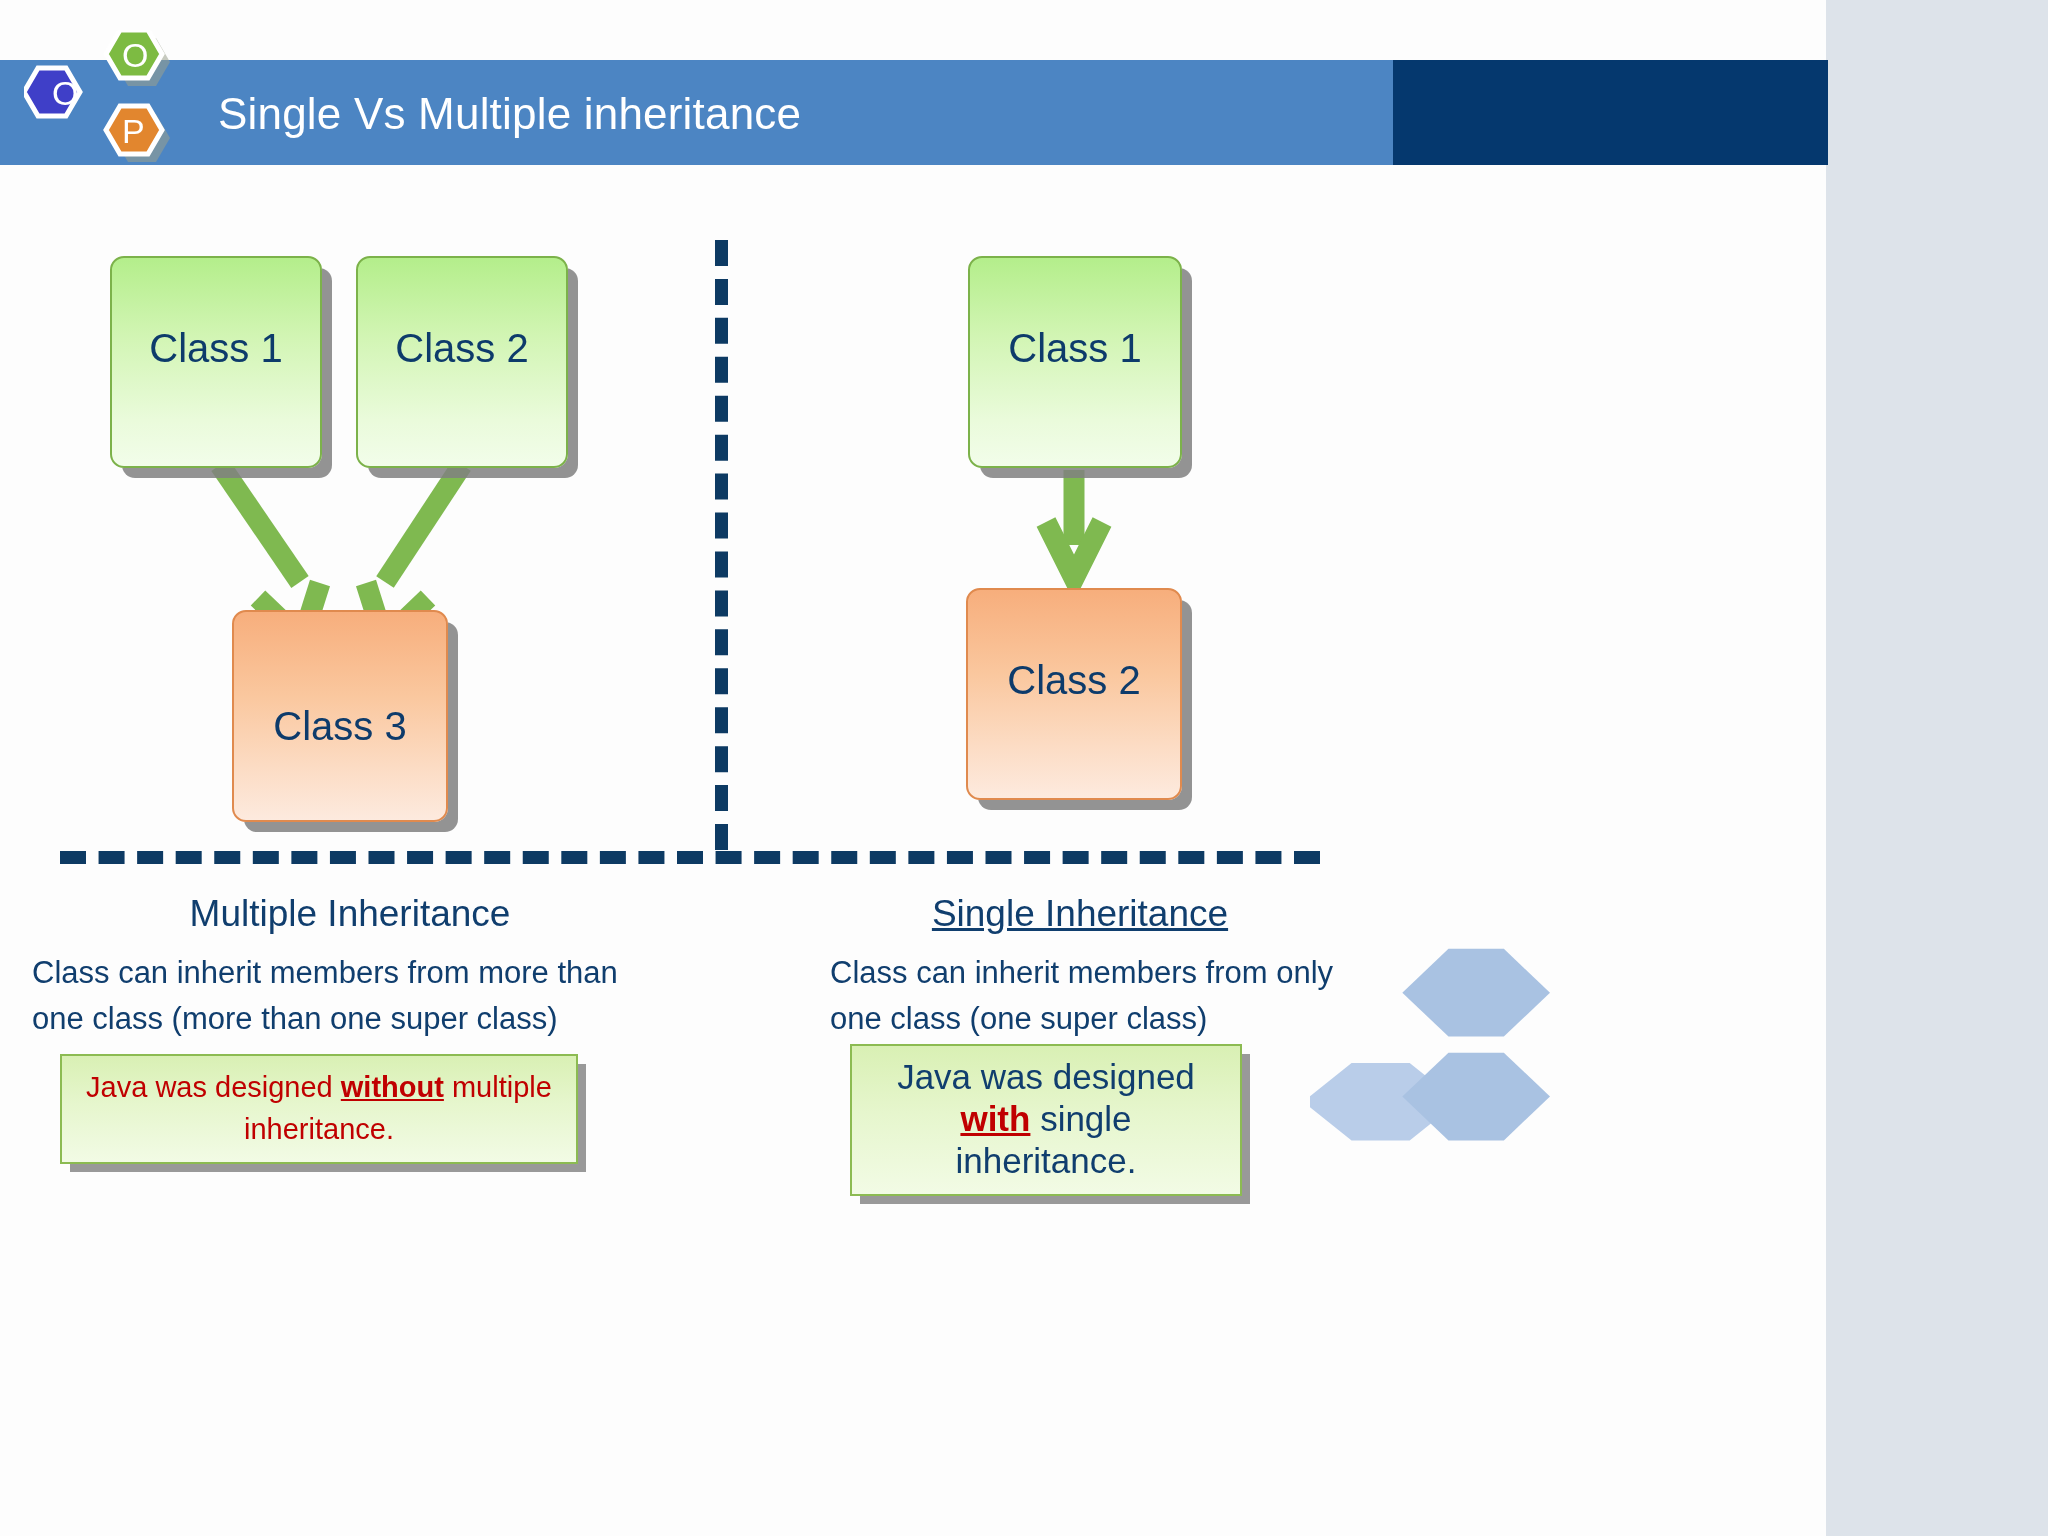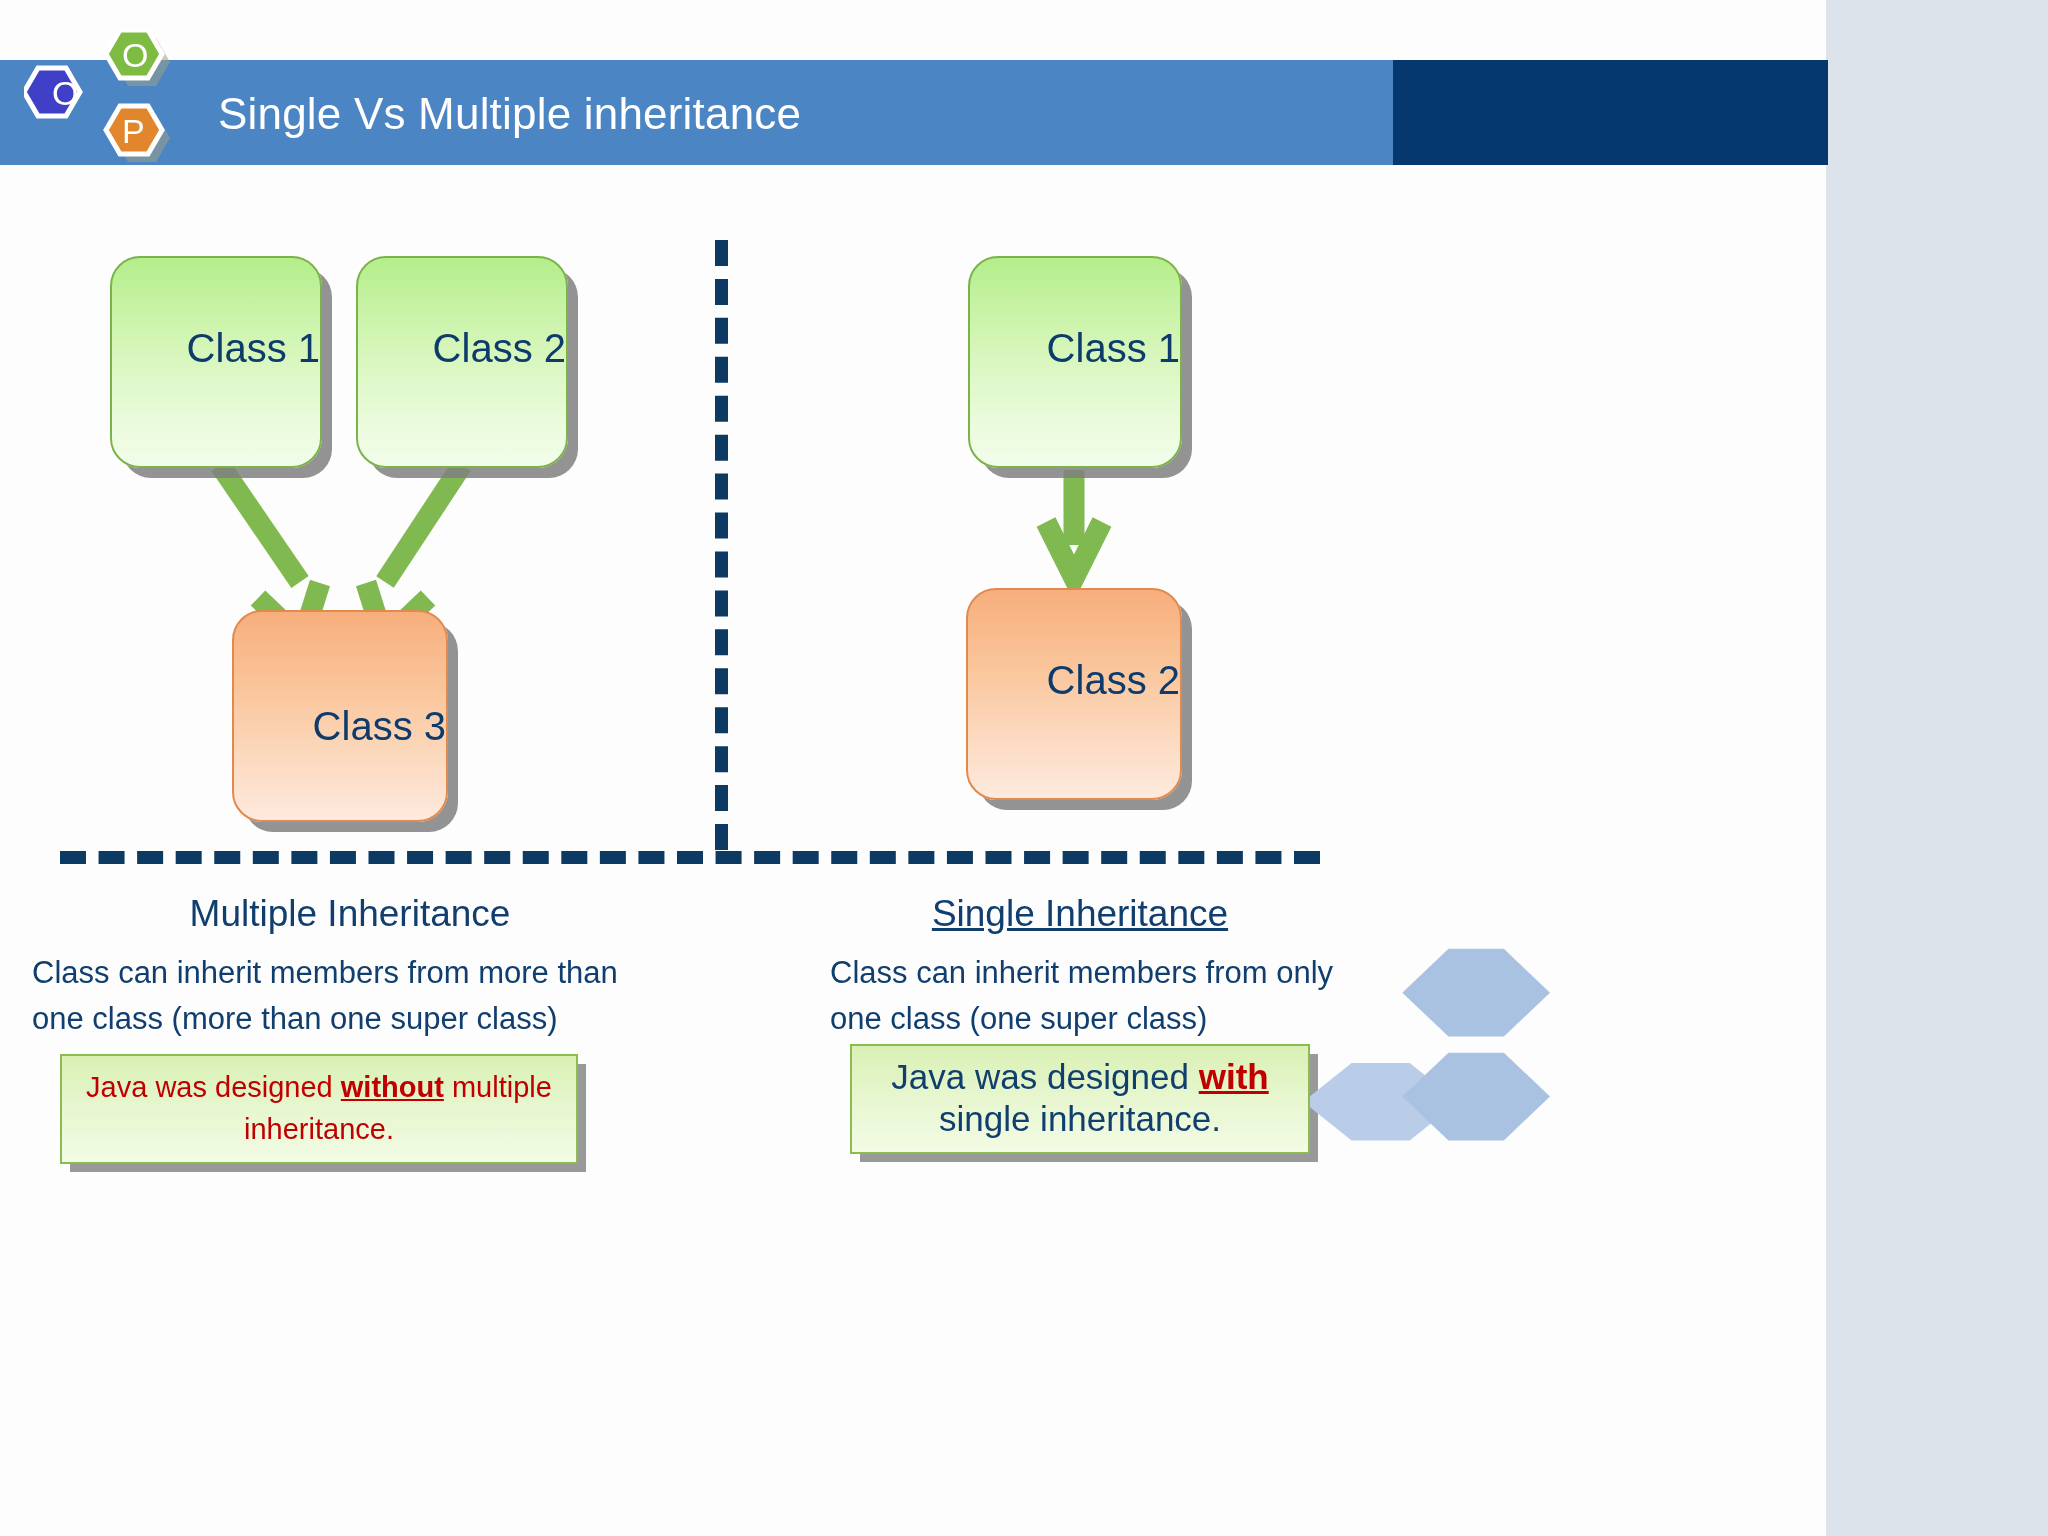--- a/index.html
+++ b/index.html
@@ -31,22 +31,22 @@
     color:#ffffff;font-size:44px;line-height:92px;
     letter-spacing:.2px;white-space:nowrap;
   }
 
   
   .logo{position:absolute;left:24px;top:30px;width:160px;height:150px;}
   .logo svg{display:block;}
 
   
   .cbox{
-    position:absolute;border-radius:30px;
-    display:flex;align-items:center;justify-content:flex-end;
+    position:absolute;border-radius:14px;
+    display:flex;align-items:center;justify-content:center;
     color:#0d3b6b;font-size:40px;
     box-sizing:border-box;
   }
   .cbox .lbl{pointer-events:none;}
   .green{
     background:linear-gradient(180deg,#b4ee8b 0%,#d2f5b4 38%,#eafbdb 78%,#f2fdea 100%);
     border:2px solid #7cb24a;
     box-shadow:11px 11px 0 -1px rgba(128,128,128,.85);
   }
   .orange{
@@ -92,21 +92,21 @@
     position:absolute;
     background:linear-gradient(180deg,#d9f0b4 0%,#e6f6cd 45%,#f2fbe5 100%);
     border:2px solid #8cbb52;
     box-shadow:9px 9px 0 -1px rgba(128,128,128,.8);
     text-align:center;
     line-height:42px;
     box-sizing:border-box;
     padding:10px 14px 12px;
   }
   #note-left{left:60px;top:1054px;width:518px;font-size:29px;color:#c00000;}
-  #note-right{left:850px;top:1044px;width:460px;font-size:35px;color:#103e6e;}
+  #note-right{left:850px;top:1044px;width:392px;font-size:35px;color:#103e6e;}
   .note b{font-weight:bold;color:#c00000;text-decoration:underline;}
 
   
   .deco-hex{position:absolute;left:1300px;top:930px;width:260px;height:230px;}
 </style>
 </head>
 <body>
 
 <div class="slide">
 

